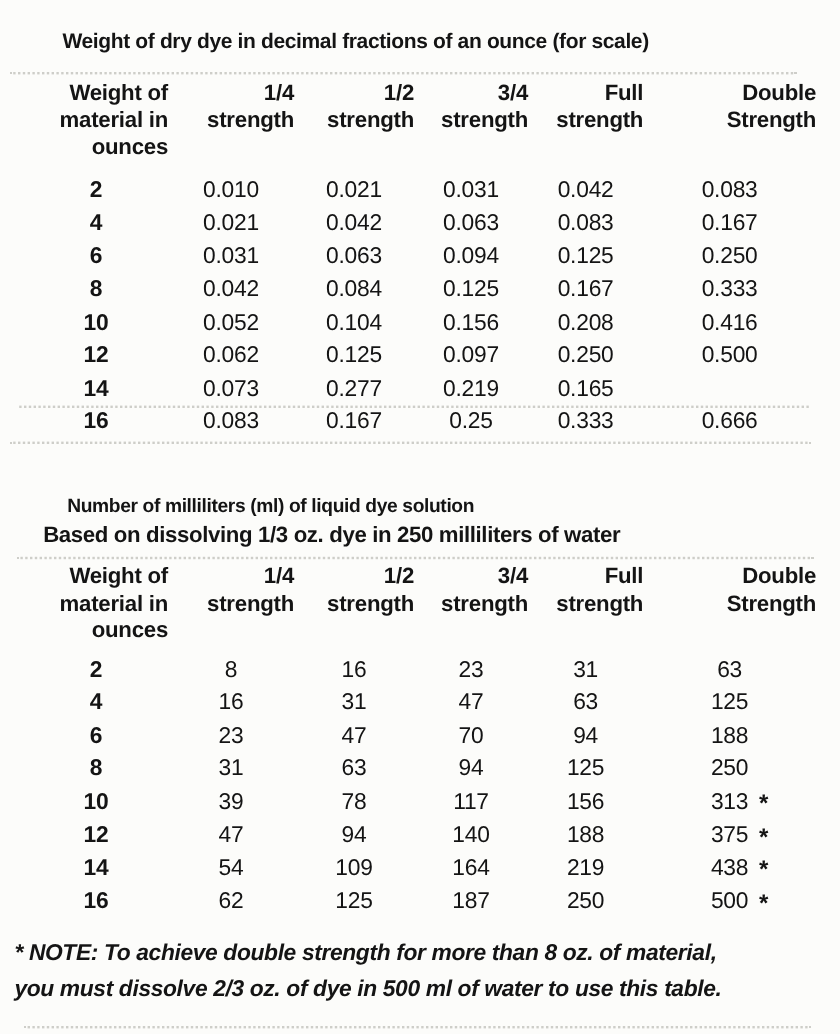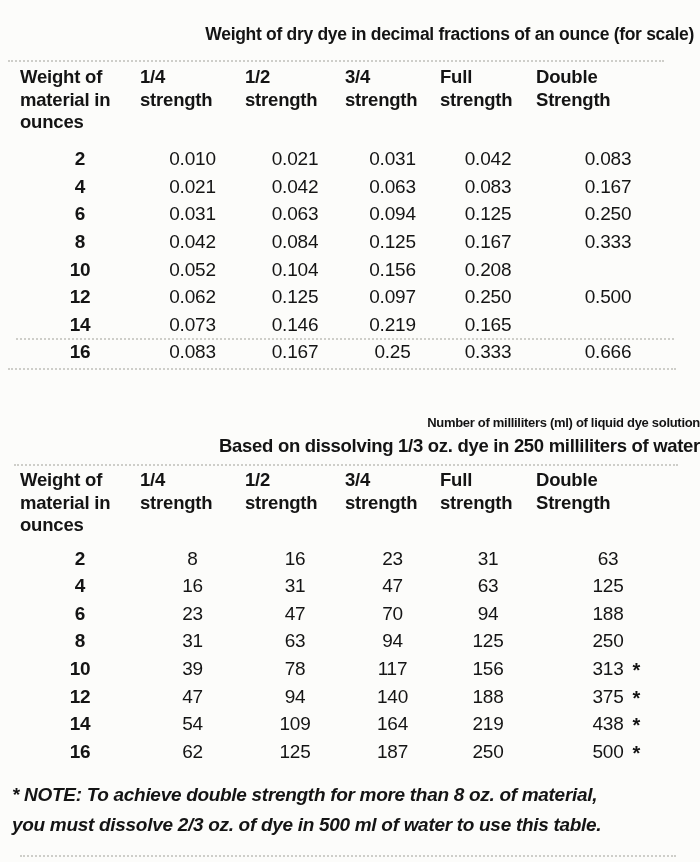--- a/index.html
+++ b/index.html
@@ -4,33 +4,33 @@
 <style>
   html,body{margin:0;padding:0;background:#e8e8e4;}
   .page{
     position:relative;
     width:700px;height:862px;
     background:#fcfcfa;
     font-family:"Liberation Sans", sans-serif;
     color:#141414;
     overflow:hidden;
   }
-  .title{font-weight:bold;text-align:right;letter-spacing:-0.3px;}
+  .title{font-weight:bold;text-align:left;letter-spacing:-0.3px;}
   .t1{padding-top:24px;font-size:17.5px;line-height:20px;padding-left:52px;padding-right:6px;}
-  .t2{margin-top:46px;font-size:13px;line-height:22px;padding-left:56px;}
+  .t2{margin-top:46px;font-size:16px;line-height:22px;padding-left:56px;}
   .t2sub{margin-top:1px;font-size:18.5px;line-height:22px;padding-left:36px;}
   .grid{
     display:grid;
     grid-template-columns:120px 105px 100px 95px 96px 144px;
     margin-left:20px;
   }
   .thead1{margin-top:22px;}
   .thead2{margin-top:12px;}
   .hcell{
-    font-size:18.5px;font-weight:bold;text-align:left;
+    font-size:18.5px;font-weight:bold;text-align:right;
     white-space:pre-line;line-height:22.5px;letter-spacing:-0.2px;
   }
   .tbody1{margin-top:12px;}
   .tbody2{margin-top:8px;}
   .trow{height:27.6px;align-items:center;}
   .cell{text-align:center;font-size:19px;position:relative;letter-spacing:-0.2px;}
   .rowlabel{font-weight:bold;}
   .star{
     position:absolute;top:1px;margin-left:9px;
     font-weight:bold;font-size:20px;
@@ -99,33 +99,34 @@
           <div class="cell"><span>0.125</span></div>
           <div class="cell"><span>0.167</span></div>
           <div class="cell"><span>0.333</span></div>
         </div>
         <div class="grid trow">
           <div class="cell rowlabel"><span>10</span></div>
           <div class="cell"><span>0.052</span></div>
           <div class="cell"><span>0.104</span></div>
           <div class="cell"><span>0.156</span></div>
           <div class="cell"><span>0.208</span></div>
+          <div class="cell"><span>0.416</span></div>
         </div>
         <div class="grid trow">
           <div class="cell rowlabel"><span>12</span></div>
           <div class="cell"><span>0.062</span></div>
           <div class="cell"><span>0.125</span></div>
           <div class="cell"><span>0.097</span></div>
           <div class="cell"><span>0.250</span></div>
           <div class="cell"><span>0.500</span></div>
         </div>
         <div class="grid trow">
           <div class="cell rowlabel"><span>14</span></div>
           <div class="cell"><span>0.073</span></div>
-          <div class="cell"><span>0.146</span></div>
+          <div class="cell"><span>0.277</span></div>
           <div class="cell"><span>0.219</span></div>
           <div class="cell"><span>0.165</span></div>
         </div>
         <div class="grid trow">
           <div class="cell rowlabel"><span>16</span></div>
           <div class="cell"><span>0.083</span></div>
           <div class="cell"><span>0.167</span></div>
           <div class="cell"><span>0.25</span></div>
           <div class="cell"><span>0.333</span></div>
           <div class="cell"><span>0.666</span></div>

